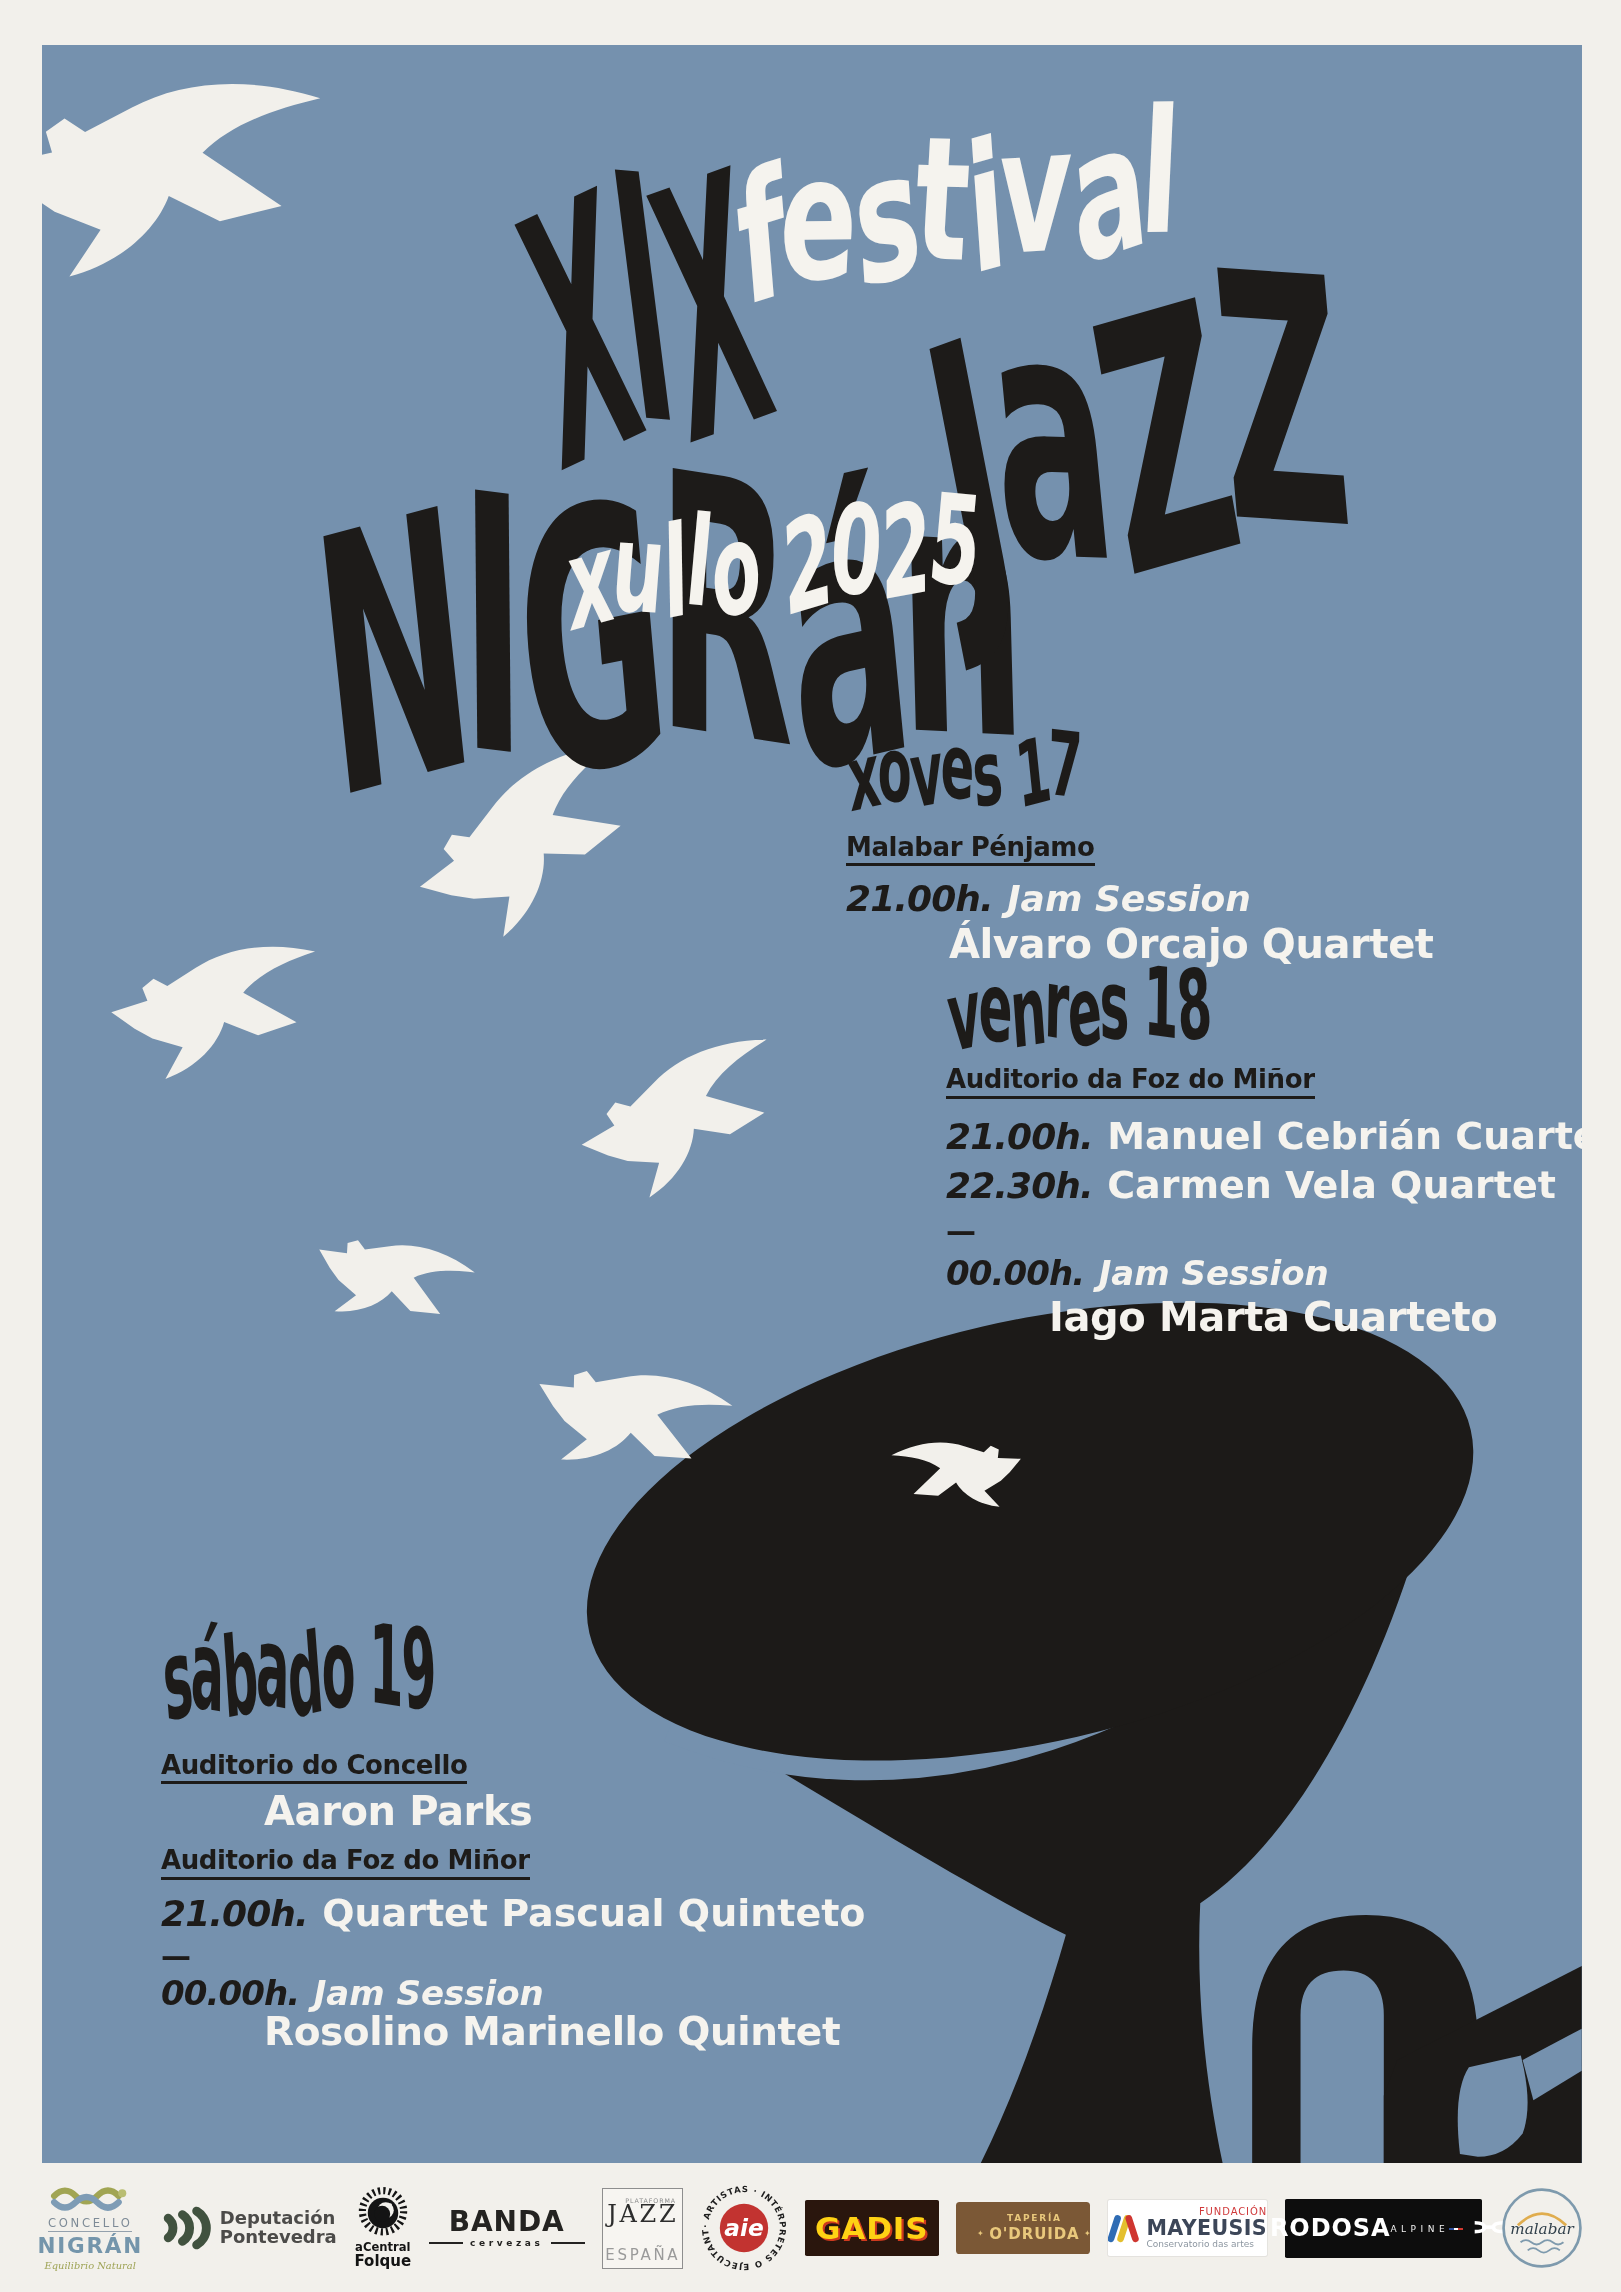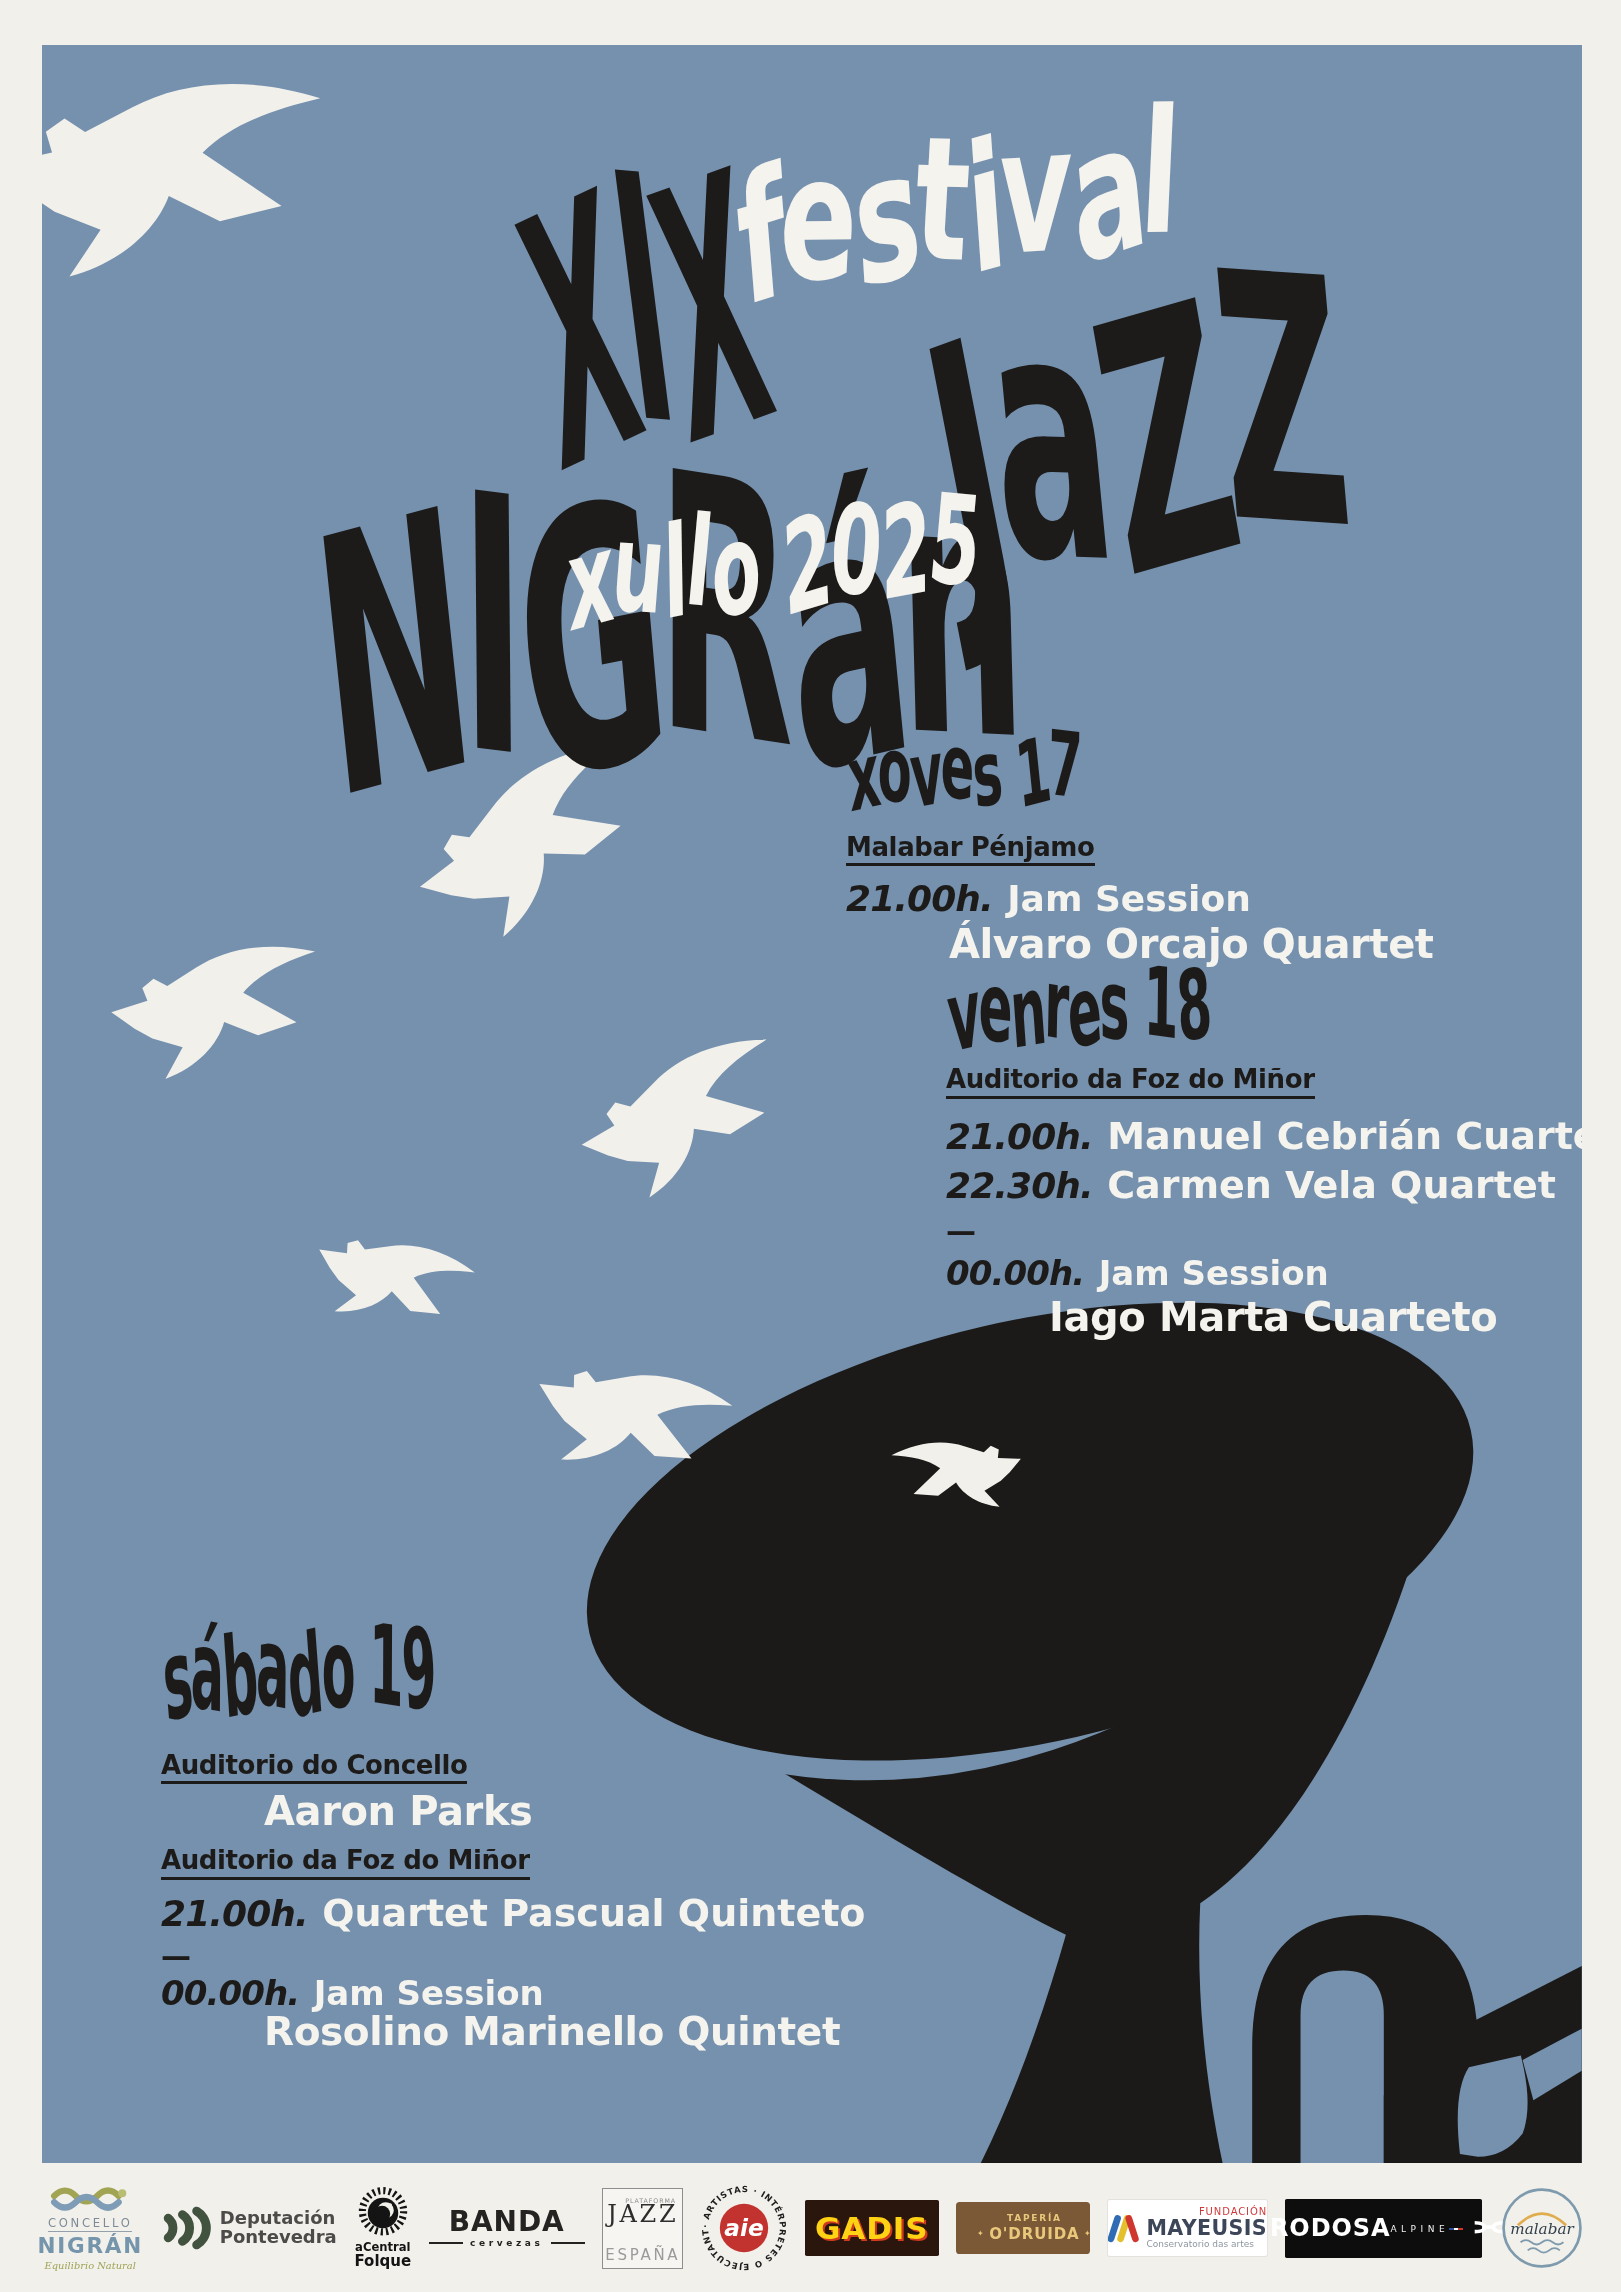--- a/index.html
+++ b/index.html
@@ -32,21 +32,21 @@
   
   .day-block{position:absolute;}
   .day-heading{font-weight:900;color:#1d1b19;line-height:0.9;margin:0;transform-origin:left top;}
   .h-xoves{font-size:72px;letter-spacing:-2.7px;transform:rotate(-2deg) scale(0.69,1.25);}
   .h-venres{font-size:77px;letter-spacing:-2.7px;transform:rotate(-2deg) scale(0.65,1.25);}
   .h-sabado{font-size:85px;letter-spacing:-2.7px;transform:rotate(-2deg) scale(0.58,1.3);}
   .venue{font-size:26px;font-weight:700;color:#1d1b19;letter-spacing:-0.4px;
          display:inline-block;border-bottom:3.6px solid #1d1b19;padding-bottom:3.6px;line-height:1;}
   .row{font-size:36px;font-weight:700;line-height:1;white-space:nowrap;}
   .time{color:#1d1b19;font-style:italic;font-weight:700;letter-spacing:-0.9px;margin-right:14.3px;}
-  .label{color:#f5f3ee;}
+  .label{color:#f5f3ee;font-style:italic;}
   .artist-inline{color:#f5f3ee;font-size:38px;}
   .artist{font-size:40px;font-weight:700;color:#f5f3ee;letter-spacing:-0.4px;
           margin-left:103px;line-height:1;white-space:nowrap;}
   .dash{color:#1d1b19;font-weight:900;font-size:30px;line-height:0.7;}
 
   
   .footer{
     position:absolute;left:0;top:2163px;width:1621px;height:130px;
     background:#f2f0eb;display:flex;align-items:center;justify-content:space-evenly;
     padding:0 19.7px;box-sizing:border-box;

